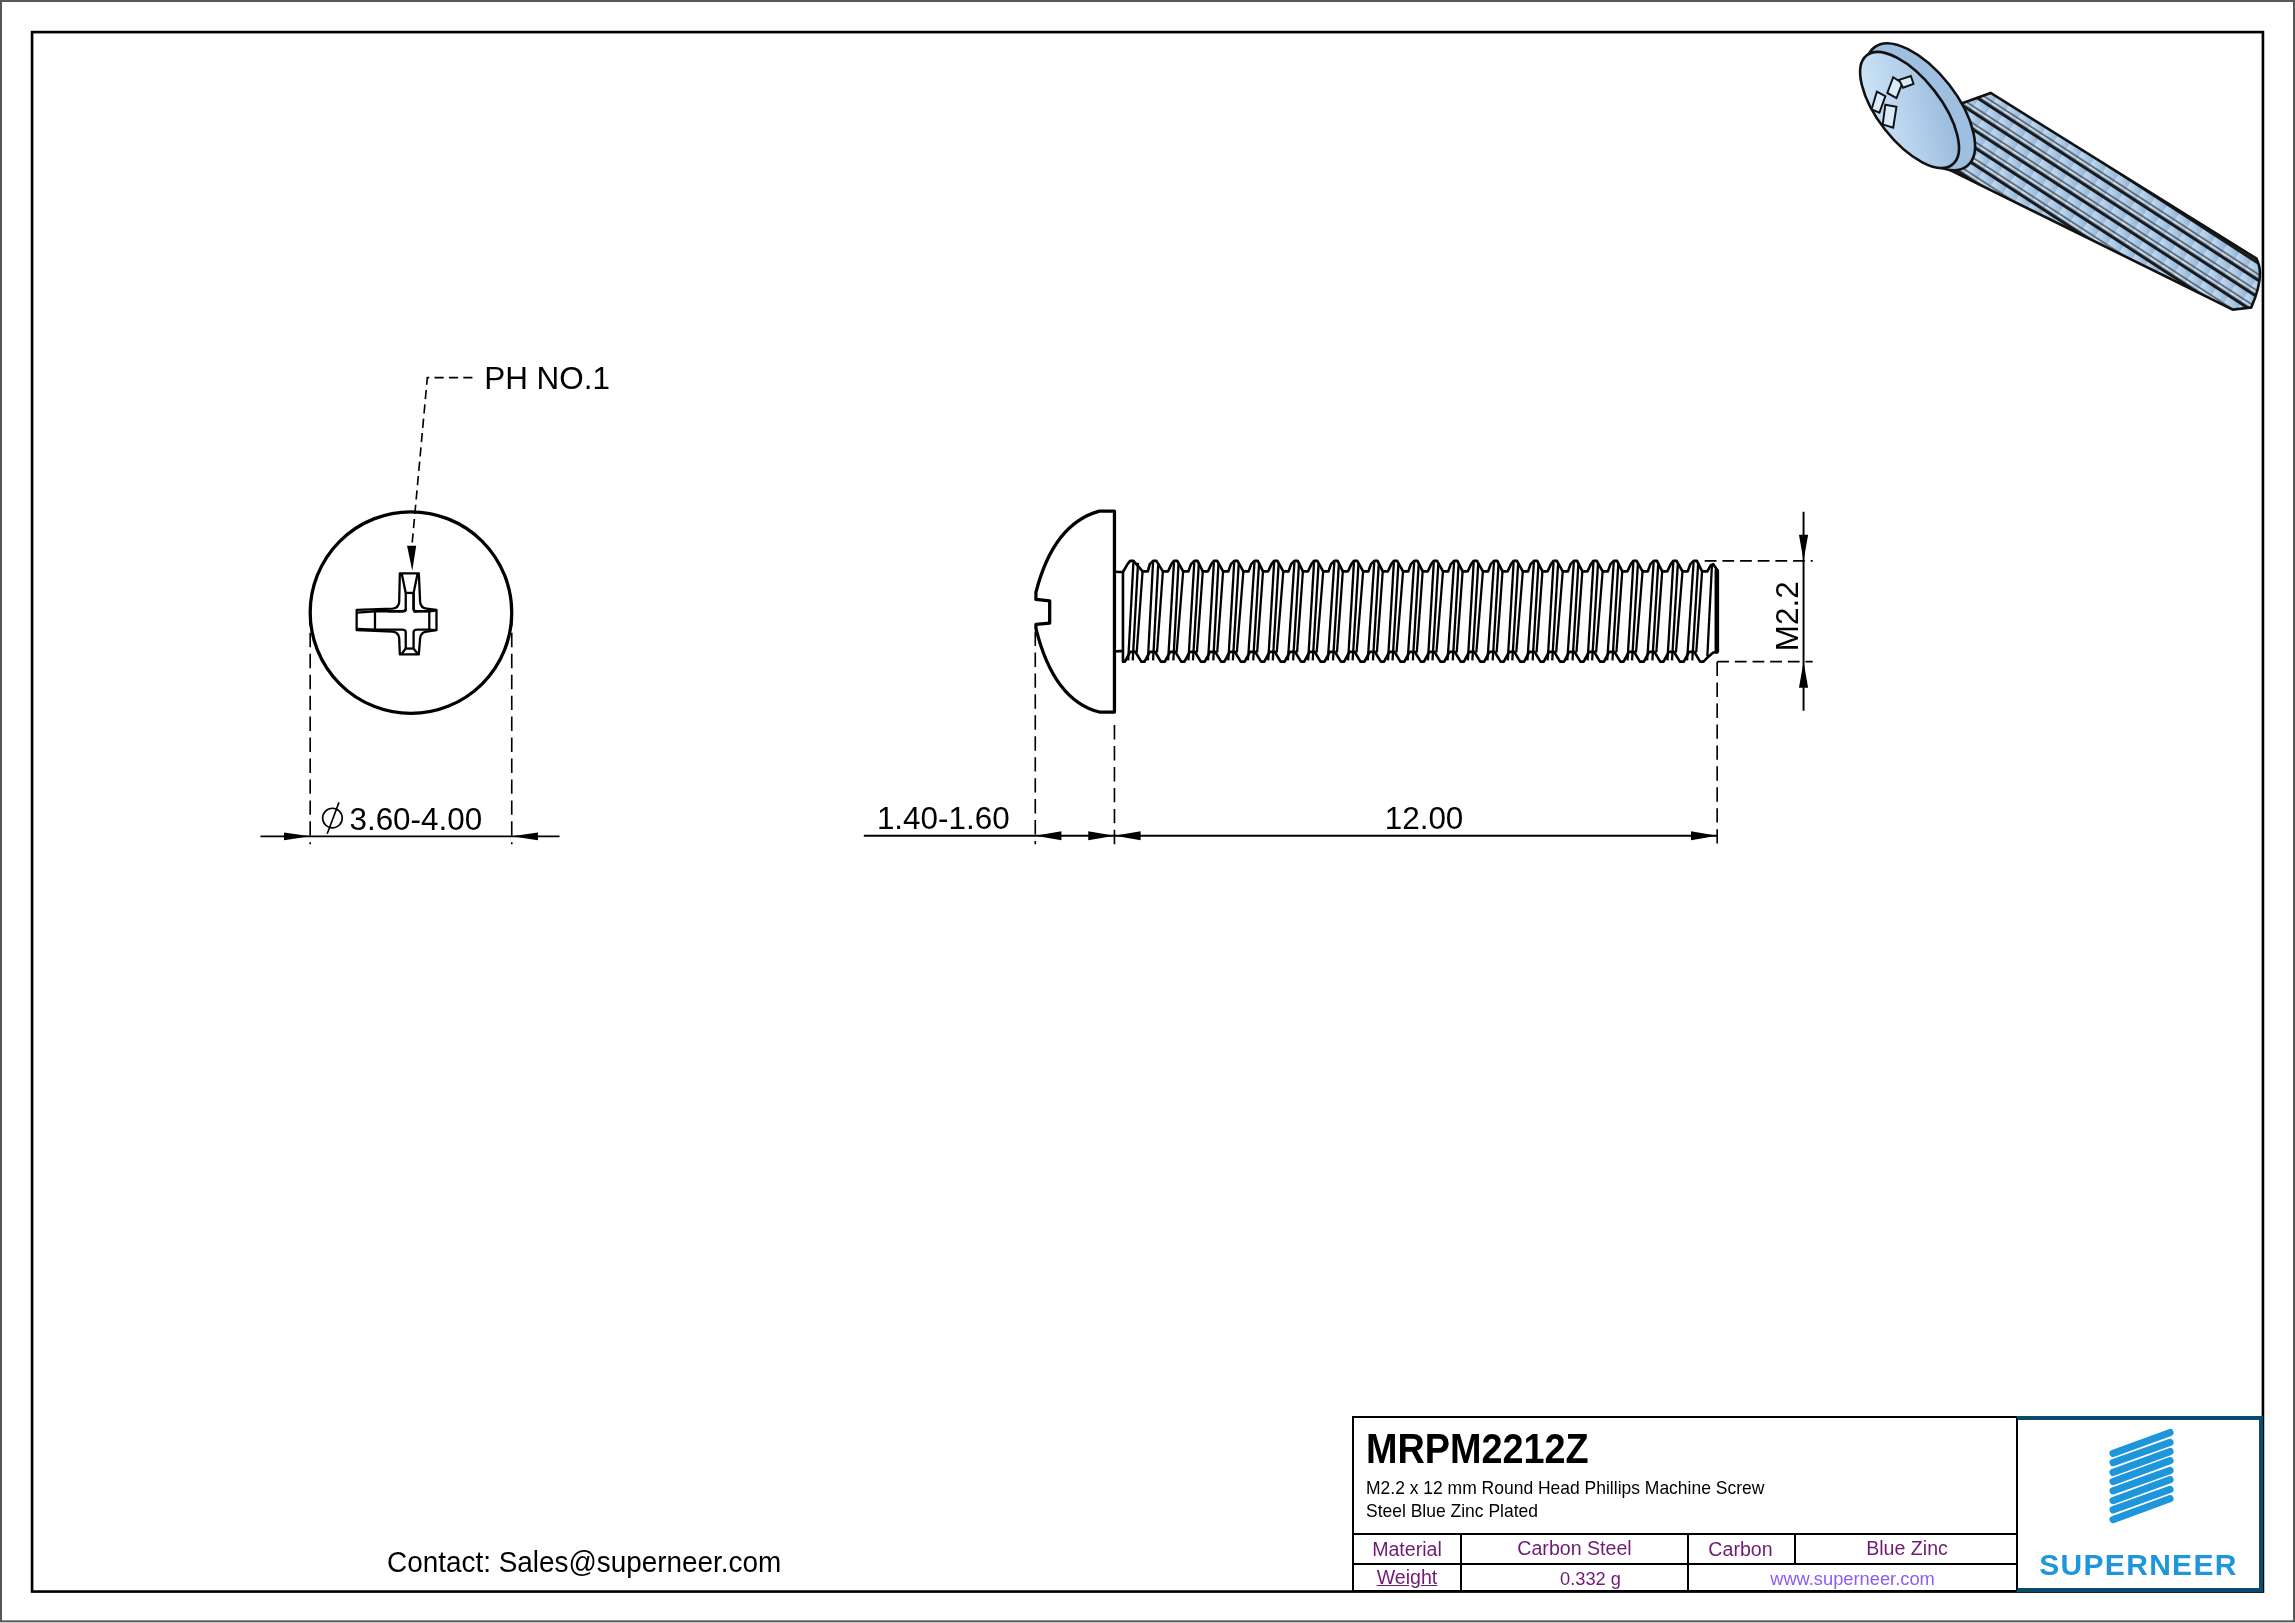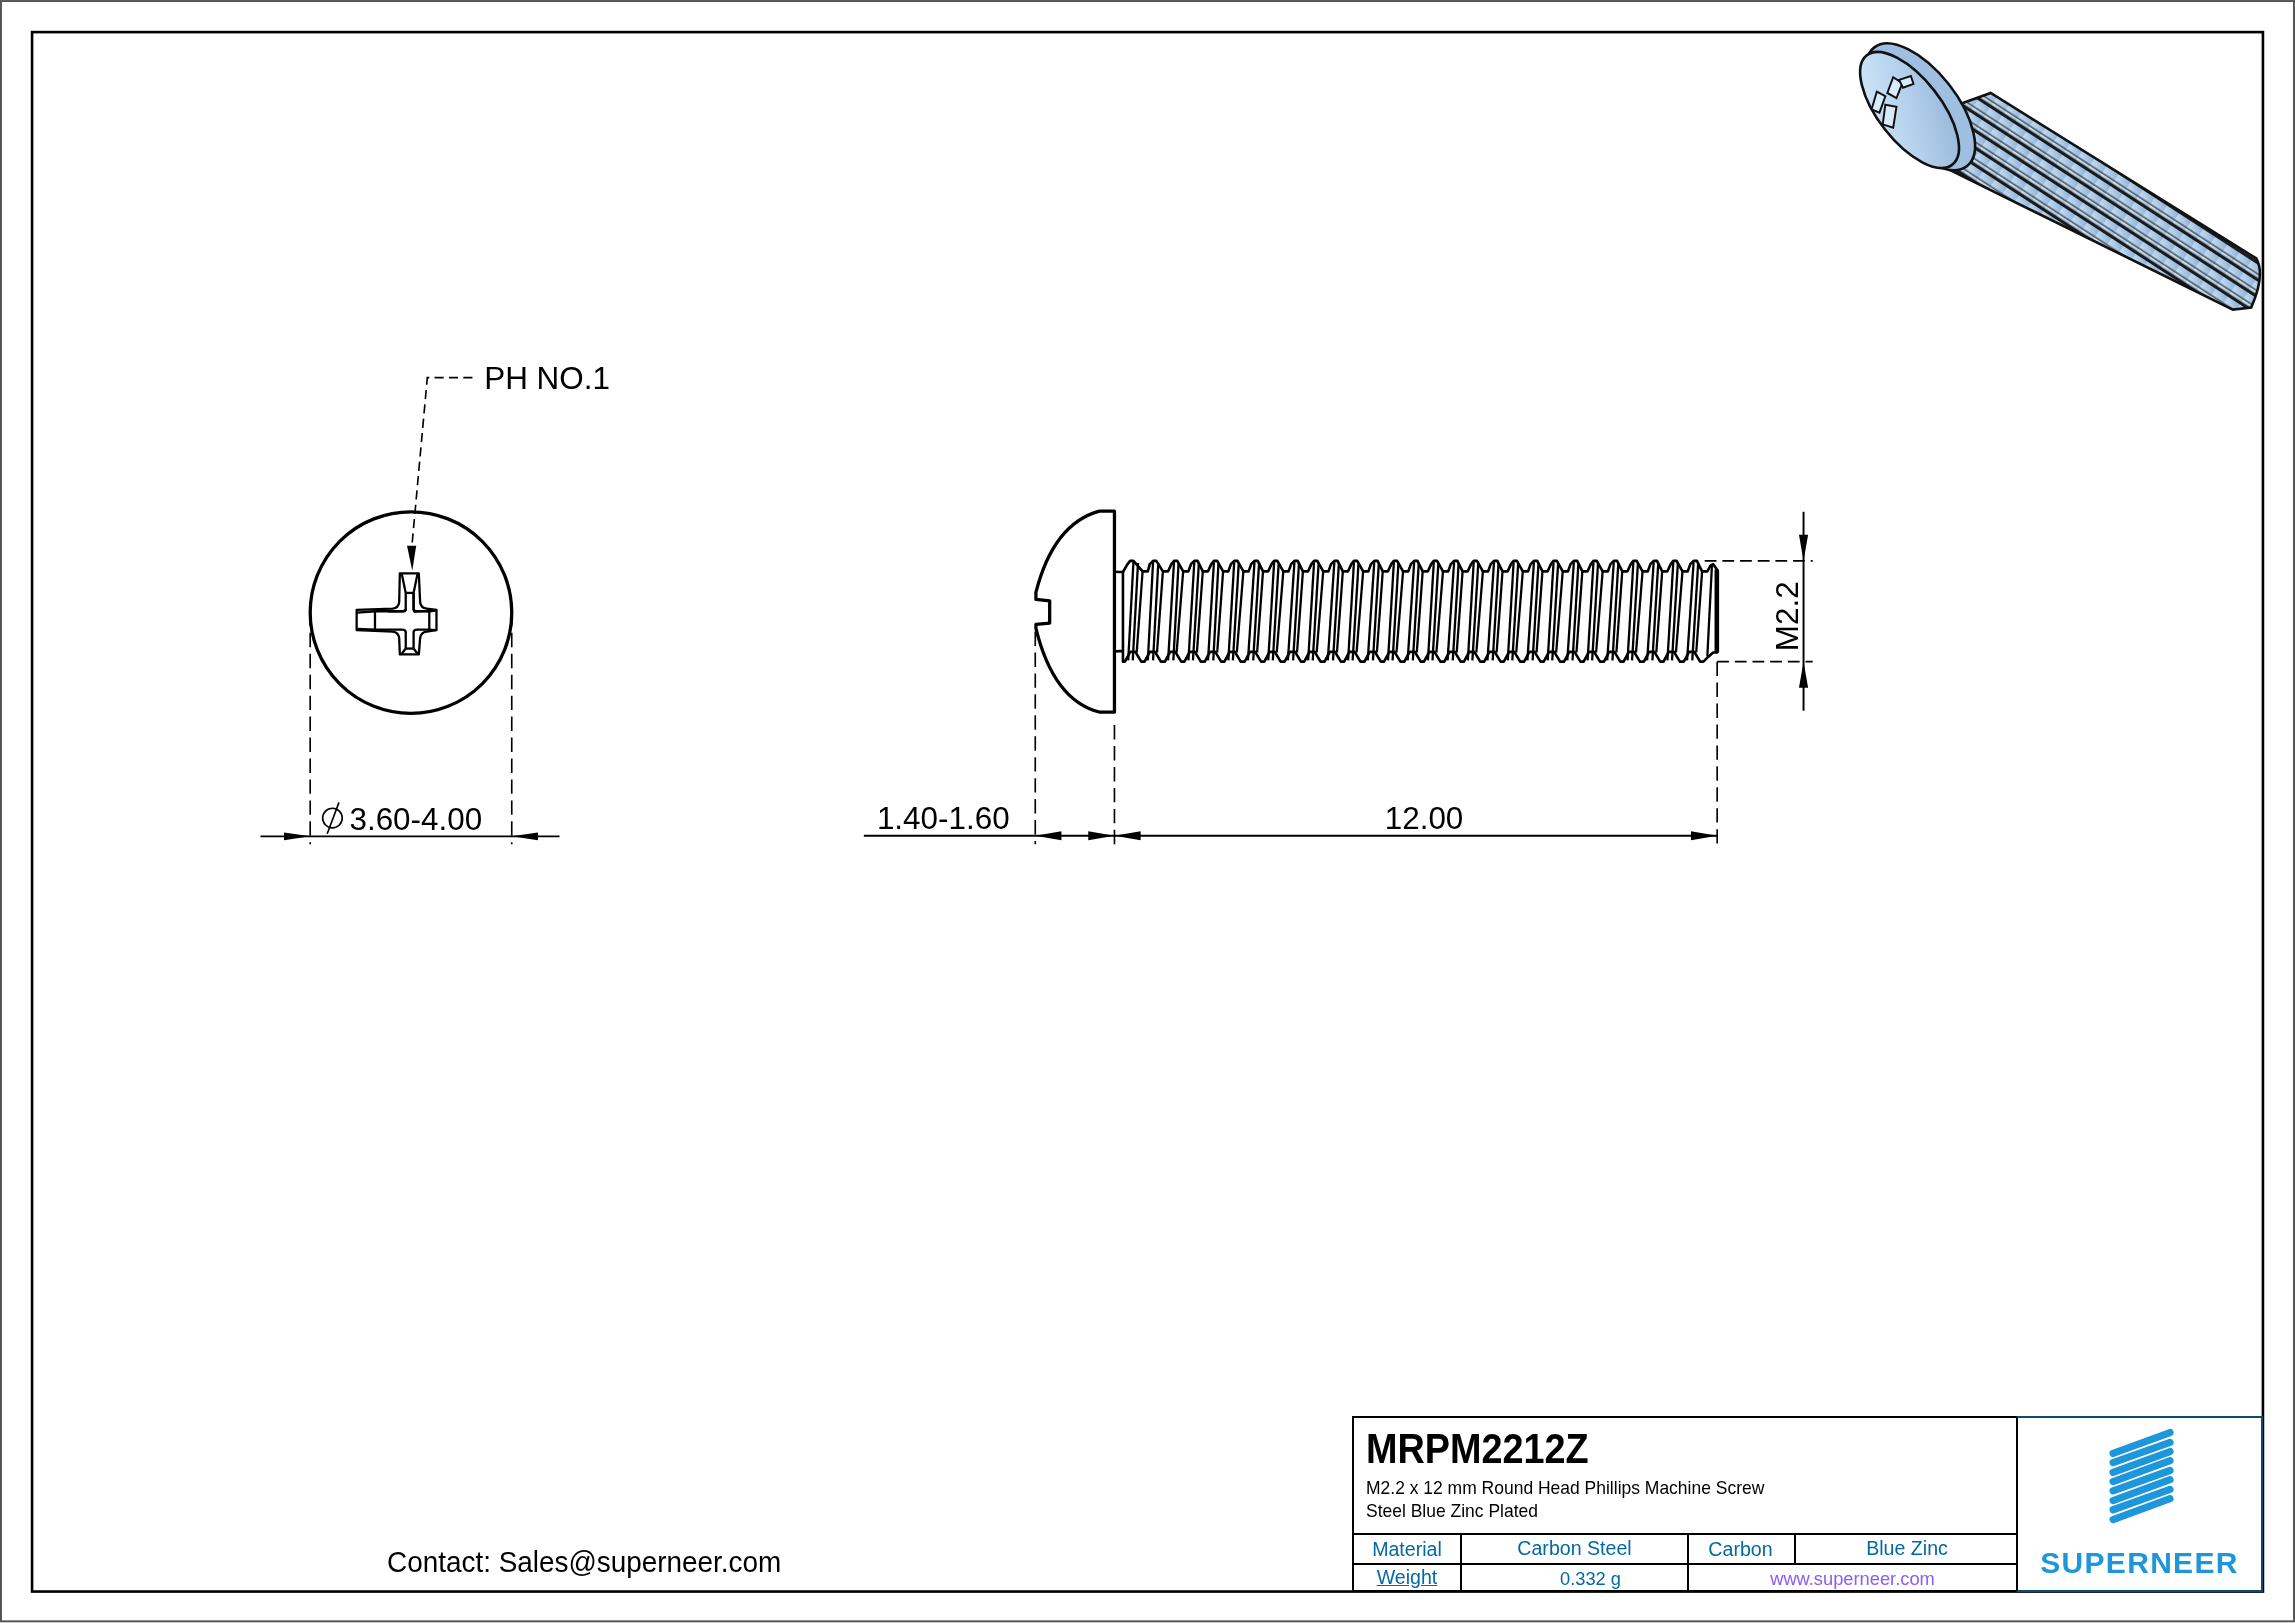--- a/index.html
+++ b/index.html
@@ -5,24 +5,24 @@
   html, body { margin: 0; padding: 0; background: #ffffff; }
   body { width: 2295px; height: 1623px; position: relative; overflow: hidden; font-family: "Liberation Sans", sans-serif; }
   .sheet { position: absolute; left: 0; top: 0; width: 2295px; height: 1623px; text-align: center; }
   svg text { font-family: "Liberation Sans", sans-serif; }
   .tb { position: absolute; left: 1352px; top: 1416px; width: 911px; height: 176px; }
   .tb-main { position: absolute; left: 0; top: 0; width: 666px; height: 176px; border: 2px solid #000; box-sizing: border-box; }
   .tb-part { position: absolute; left: 11.8px; top: 6.5px; font-size: 42px; font-weight: bold; color: #000; letter-spacing: 0px; transform: scaleX(0.9); transform-origin: left top; }
   .tb-desc1 { position: absolute; left: 11.8px; top: 59px; font-size: 19px; color: #000; transform: scaleX(0.92); transform-origin: left top; white-space: nowrap; }
   .tb-desc2 { position: absolute; left: 11.8px; top: 82px; font-size: 19px; color: #000; transform: scaleX(0.92); transform-origin: left top; white-space: nowrap; }
   .tb-grid { position: absolute; left: 0; top: 117px; width: 666px; height: 57px; }
-  .cell { position: absolute; box-sizing: border-box; display: flex; align-items: center; justify-content: center; font-size: 19.6px; color: #0369a1; white-space: nowrap; }
+  .cell { position: absolute; box-sizing: border-box; display: flex; align-items: center; justify-content: center; font-size: 19.6px; color: #701a75; white-space: nowrap; }
   .hline { position: absolute; background: #000; height: 2px; }
   .vline { position: absolute; background: #000; width: 2px; }
-  .tb-logo { position: absolute; left: 664px; top: 0; width: 247px; height: 176px; border: 2px solid #0c4a6e; border-left: 2px solid #000; box-sizing: border-box; }
+  .tb-logo { position: absolute; left: 664px; top: 0; width: 247px; height: 176px; border: 4px solid #0c4a6e; border-left: 2px solid #000; box-sizing: border-box; }
   .logo-word { position: absolute; left: 0; width: 100%; top: 128px; text-align: center; font-size: 30px; font-weight: bold; color: #1e96dc; letter-spacing: 1.3px; }
   .contact { position: absolute; left: 387px; top: 1545px; font-size: 30px; color: #000; transform: scaleX(0.93); transform-origin: left top; white-space: nowrap; }
   .url { color: #8b5cf6; }
 </style>
 </head>
 <body>
 
 <div class="sheet">
   <svg width="2295" height="1623" viewBox="0 0 3507 2480" xmlns="http://www.w3.org/2000/svg">
     <defs>

